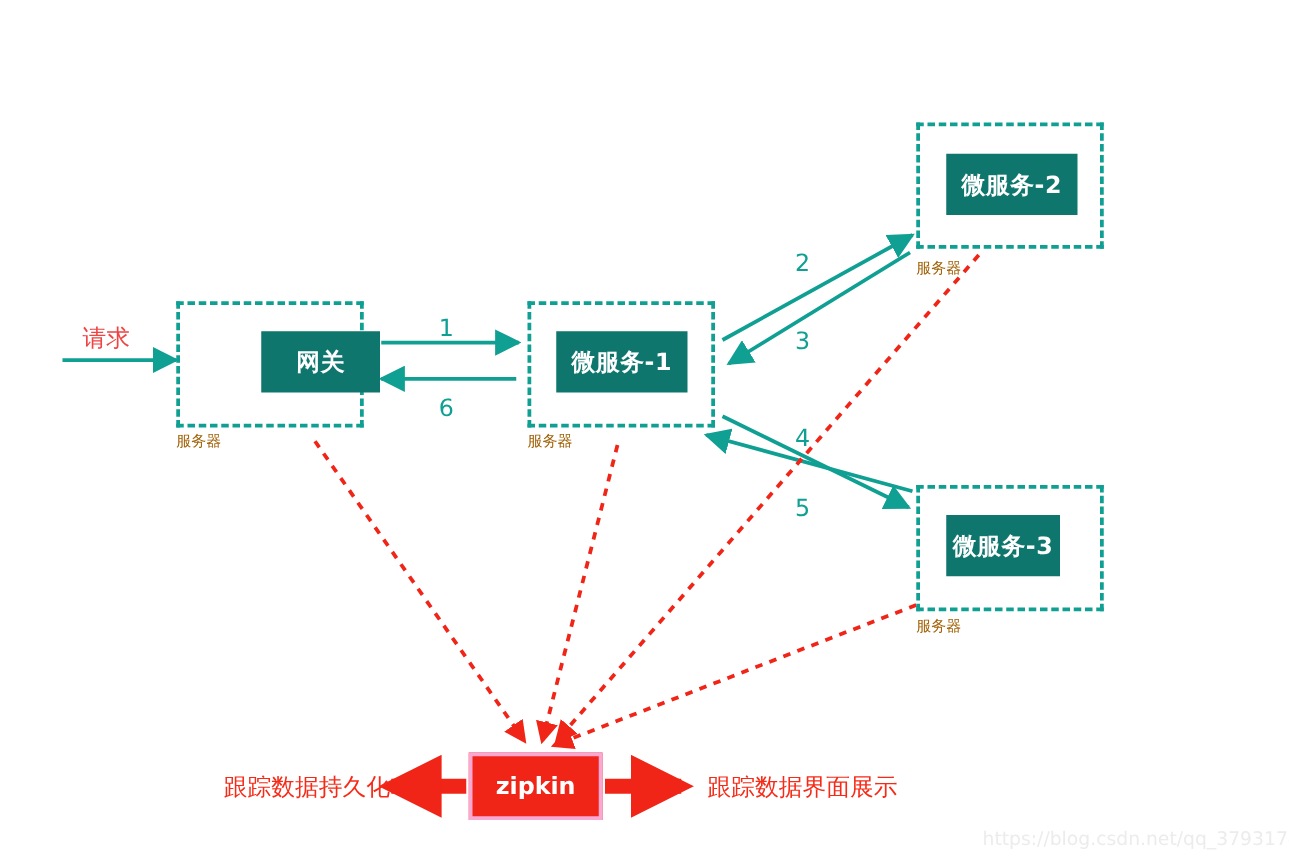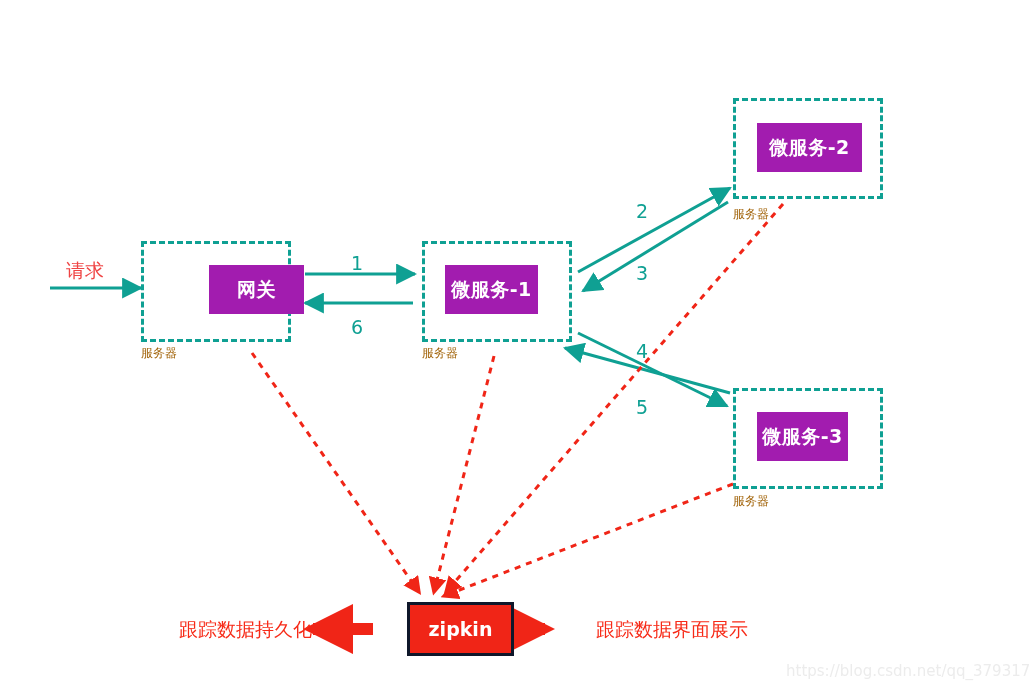--- a/index.html
+++ b/index.html
@@ -25,21 +25,21 @@
     height: 694px;
   }
   .node-box {
     position: absolute;
     display: flex;
     align-items: center;
     justify-content: center;
     box-sizing: border-box;
   }
   .node-fill {
-    background: #a21caf;
+    background: #0f766e;
     color: #ffffff;
     font-weight: bold;
     font-size: 19px;
     letter-spacing: 0.5px;
   }
   .server-frame {
     position: absolute;
     box-sizing: border-box;
     border: 3px dashed #0FA093;
     background: transparent;
@@ -60,28 +60,27 @@
   .request-label {
     position: absolute;
     color: #ef4444;
     font-size: 19px;
     white-space: nowrap;
   }
   .zipkin-box {
     position: absolute;
     box-sizing: border-box;
     background: #F02517;
-    border: 3px solid #0f172a;
+    border: 3px solid #f9a8d4;
     display: flex;
     align-items: center;
     justify-content: center;
     color: #ffffff;
     font-weight: bold;
     font-size: 19px;
-    margin-left: 32px;
   }
   .sink-label {
     position: absolute;
     color: #F72A17;
     font-size: 19px;
     white-space: nowrap;
   }
   .watermark {
     position: absolute;
     color: #ececec;
@@ -133,21 +132,21 @@
 
   <div class="request-label" style="left:66px; top:258px;">请求</div>
 
   <div class="server-frame" style="left:141px; top:241px; width:150px; height:101px;"></div>
   <div class="node-box node-fill" style="left:170px; top:265px; width:95px; height:49px;margin-left:39px;">
     <span>网关</span>
   </div>
   <div class="server-caption" style="left:141px; top:345px; width:150px;">服务器</div>
 
   <div class="server-frame" style="left:422px; top:241px; width:150px; height:101px;"></div>
-  <div class="node-box node-fill" style="left:445px; top:265px; width:93px; height:49px;">
+  <div class="node-box node-fill" style="left:445px; top:265px; width:105px; height:49px;">
     <span>微服务-1</span>
   </div>
   <div class="server-caption" style="left:422px; top:345px; width:150px;">服务器</div>
 
   <div class="server-frame" style="left:733px; top:98px; width:150px; height:101px;"></div>
   <div class="node-box node-fill" style="left:757px; top:123px; width:105px; height:49px;">
     <span>微服务-2</span>
   </div>
   <div class="server-caption" style="left:733px; top:206px; width:150px;">服务器</div>
 
@@ -162,17 +161,17 @@
   <div class="edge-label" style="left:636px; top:262px;">3</div>
   <div class="edge-label" style="left:636px; top:340px;">4</div>
   <div class="edge-label" style="left:636px; top:396px;">5</div>
   <div class="edge-label" style="left:351px; top:316px;">6</div>
 
   <div class="zipkin-box" style="left:375px; top:602px; width:107px; height:54px;">
     <span>zipkin</span>
   </div>
 
   <div class="sink-label" style="left:155px; top:617px;margin-left:24px;">跟踪数据持久化</div>
-  <div class="sink-label" style="left:596px; top:617px;text-align:right;">跟踪数据界面展示</div>
+  <div class="sink-label" style="left:566px; top:617px;text-align:right;">跟踪数据界面展示</div>
 
   <div class="watermark" style="left:786px; top:662px;">https://blog.csdn.net/qq_37931744</div>
 
 </div>
 
 </body></html>

